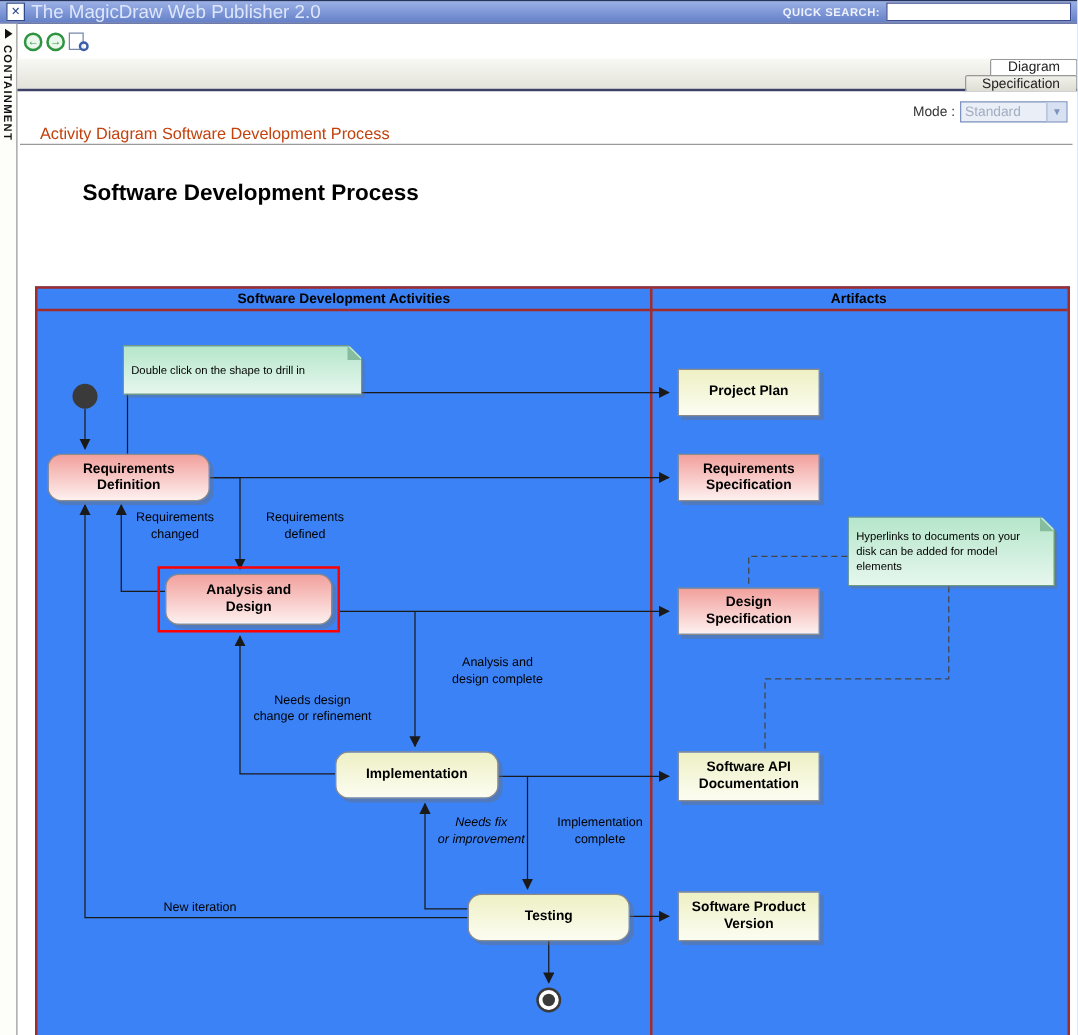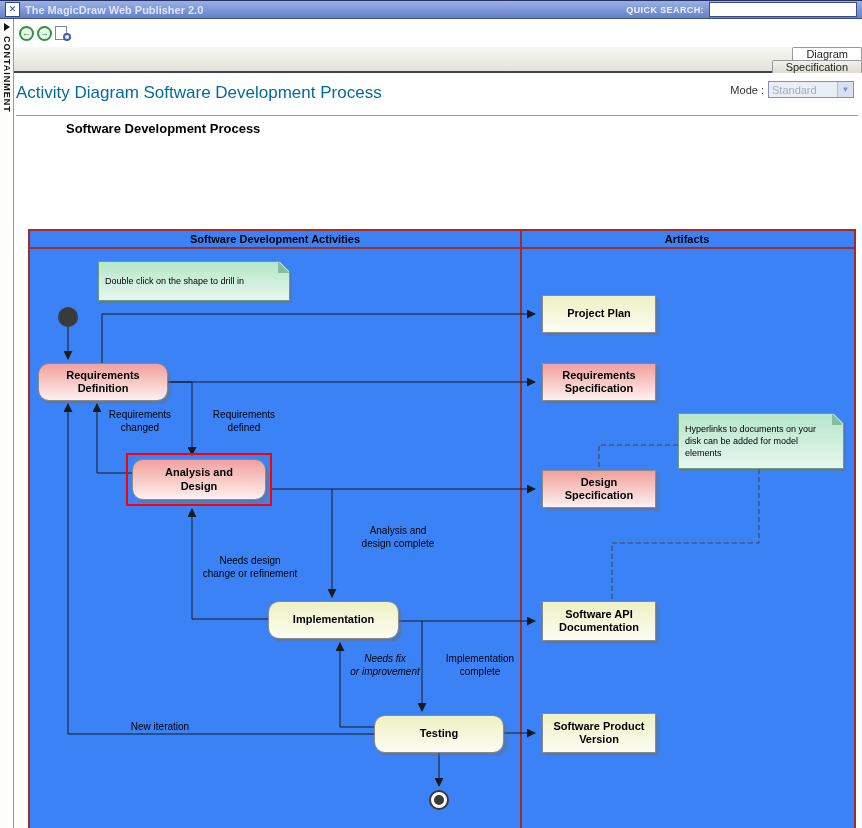--- a/index.html
+++ b/index.html
@@ -5,21 +5,21 @@
   html,body { margin:0; padding:0; background:#ffffff; }
   .app { position:relative; width:862px; height:828px; overflow:hidden; background:#fff;
          font-family:"Liberation Sans","DejaVu Sans",sans-serif; color:#000; }
 
   
   .topbar { position:absolute; left:0; top:0; width:100%; height:19px; box-sizing:border-box;
             background:linear-gradient(#9ab0e6,#6580c8); border-top:1px solid #25335f;
             border-bottom:1px solid #3f4f8c; display:flex; align-items:center; gap:5px; padding:0 5px; }
   .logo { width:13px; height:13px; background:#fff; border:1px solid #2e4a8c; color:#2e4a8c;
           font-size:9px; line-height:12px; text-align:center; font-weight:bold; flex:0 0 auto; }
-  .apptitle { color:#dde6fb; font-size:11px; white-space:nowrap;font-weight:bold; }
+  .apptitle { color:#dde6fb; font-size:15px; white-space:nowrap; }
   .qs-label { margin-left:auto; color:#eef2fc; font-size:9px; font-weight:bold; letter-spacing:.4px; }
   .qs-input { width:142px; height:13px; border:1px solid #3d4c90; font-size:10px; padding:0 2px; background:#fff; }
 
   
   .sidebar { position:absolute; left:0; top:19px; width:14px; bottom:0; background:#fdfdfa;
              border-right:1px solid #999; display:flex; flex-direction:column; align-items:center;
              padding-top:4px; box-sizing:border-box; }
   .collapse-tri { width:0; height:0; border-top:4px solid transparent; border-bottom:4px solid transparent;
                   border-left:6px solid #111; margin-bottom:5px; }
   .vtext { writing-mode:vertical-rl; font-size:9px; font-weight:bold; letter-spacing:1px; color:#111; }
@@ -44,23 +44,23 @@
          border:1px solid #999; border-bottom:none; border-radius:2px 2px 0 0;
          background:linear-gradient(#f2f2ec,#ddddd2); white-space:nowrap; }
   .tab.active { background:#fff; height:21px; }
   .mode-wrap { margin-left:auto; display:flex; align-items:center; gap:4px; padding:8px 8px 4px 0; }
   .mode-label { font-size:11px; color:#333; }
   .mode-select { width:86px; height:17px; border:1px solid #7d92bd; background:#e9eef7; color:#a3adc2;
                  font-size:11px; display:flex; align-items:center; box-sizing:border-box; padding-left:3px; }
   .mode-select .caret { margin-left:auto; width:15px; height:100%; background:#d7e1f2; border-left:1px solid #aebcd8;
                         color:#7d92bd; font-size:8px; display:flex; align-items:center; justify-content:center; }
 
-  .heading { position:absolute; left:2px; top:64px; margin:0; font-size:17px; font-weight:400; color:#0369a1; }
+  .heading { position:absolute; left:2px; top:64px; margin:16px; font-size:13px; font-weight:400; color:#c2410c; }
   .rule { position:absolute; left:2px; top:96px; width:842px; border:0; border-top:1px solid #9a9a9a; margin:0; }
-  .doc-title { position:absolute; left:52px; top:102px; margin:0; font-size:13px; font-weight:bold; }
+  .doc-title { position:absolute; left:52px; top:125px; margin:0; font-size:18px; font-weight:bold; }
   .desc { position:absolute; left:52px; top:156px; margin:0; font-size:11px; }
 
   
   .diagram { position:absolute; left:14px; top:210px; width:828px; height:685px; box-sizing:border-box;
              border:2px solid var(--lane_border,#a02c2c); background:#3b82f6; }
   .lane-heads { position:absolute; left:0; top:0; width:100%; height:18px; box-sizing:border-box;
                 border-bottom:2px solid var(--lane_border,#a02c2c); display:flex; }
   .lane-head { font-size:11px; font-weight:bold; display:flex; align-items:center; justify-content:center; }
   .lane-head.left { width:490px; }
   .lane-head.right { flex:1; }
@@ -169,21 +169,21 @@
           <polyline points="474,502 505,502" marker-end="url(#arrow)"></polyline>
           <polyline points="409,522 409,555" marker-end="url(#arrow)"></polyline>
           <polyline points="344,503 38,503 38,173" marker-end="url(#arrow)"></polyline>
         </g>
         <g stroke="#444" stroke-width="1" fill="none" stroke-dasharray="5,3">
           <polyline points="648,214 569,214 569,237"></polyline>
           <polyline points="729,238 729,312 582,312 582,368"></polyline>
         </g>
       </svg>
 
-      <div class="note" style="left:56px;top:30px;width:192px;height:40px;padding-left:12px;">
+      <div class="note" style="left:56px;top:45px;width:192px;height:40px;padding-left:12px;">
         <div class="note-body">
           <span class="fold"></span>
           <span>Double click on the shape to drill in</span>
         </div>
       </div>
       <div class="note" style="left:648px;top:182px;width:166px;height:56px;">
         <div class="note-body">
           <span class="fold"></span>
           <span>Hyperlinks to documents on your</span>
           <span>disk can be added for model</span>

